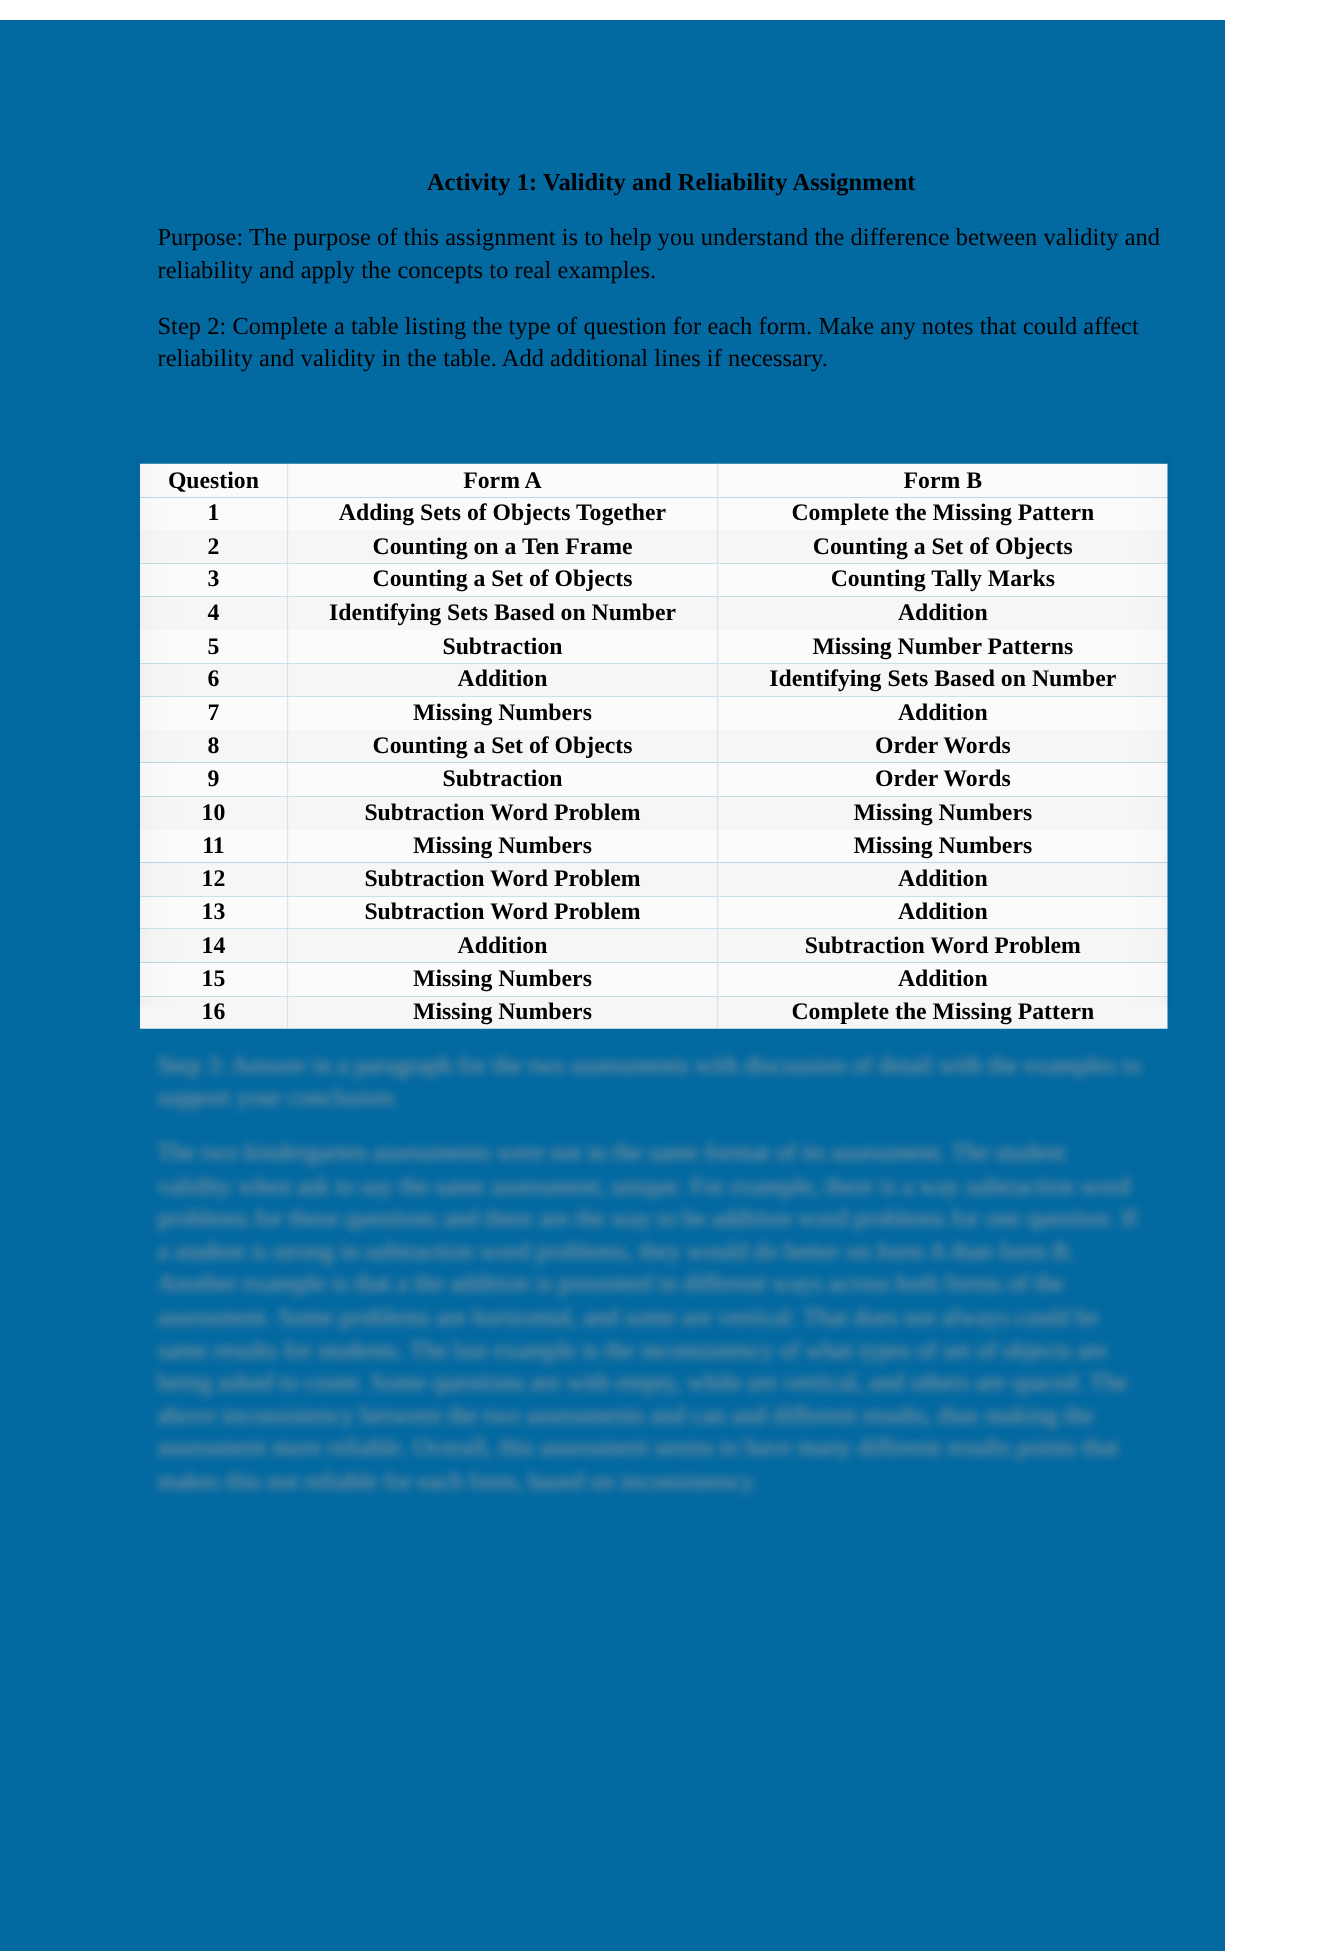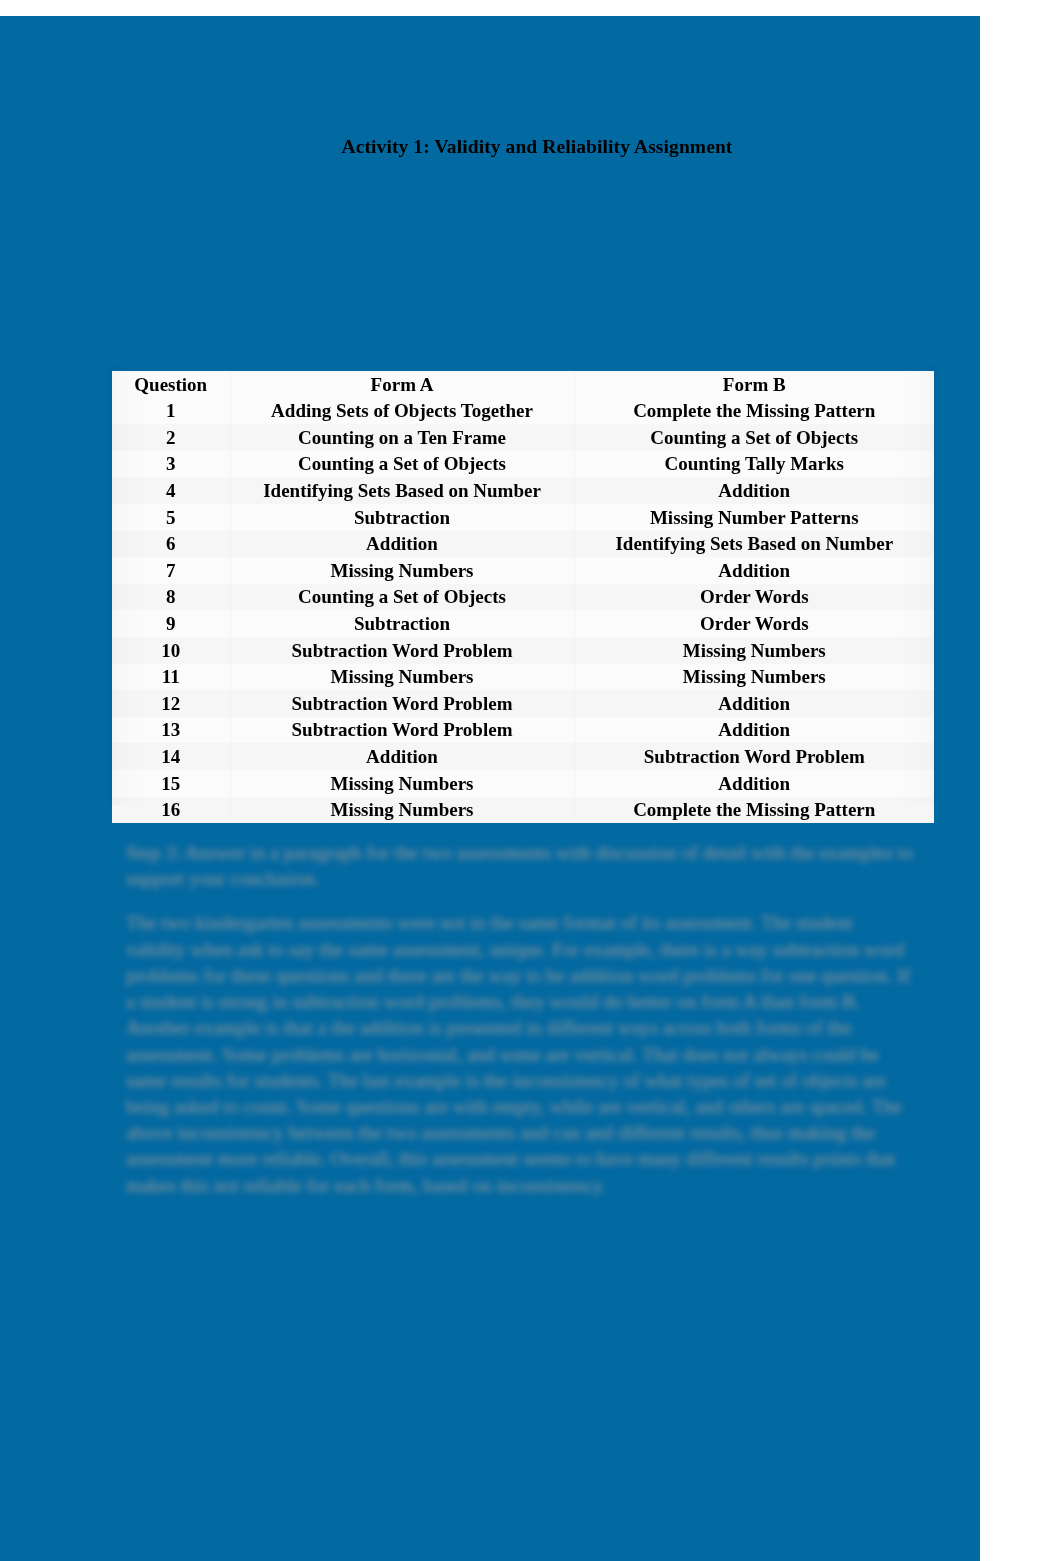--- a/index.html
+++ b/index.html
@@ -137,22 +137,24 @@
 </style>
 </head>
 <body>
 
 <div class="page">
 
   <div class="content">
 
     <h1 class="doc-title">Activity 1: Validity and Reliability Assignment</h1>
 
-
-
+    <p class="para">Purpose:  The purpose of this assignment is to help you understand the difference between validity and reliability and apply the concepts to real examples.</p>
+
+
+    <p class="para">Step 2:  Complete a table listing the type of question for each form.  Make any notes that could affect reliability and validity in the table.  Add additional lines if necessary.</p>
 
   </div>
 
   <div class="table-wrap">
     <table class="qtable">
       <colgroup>
         <col class="c-q">
         <col class="c-a">
         <col class="c-b">
       </colgroup>

